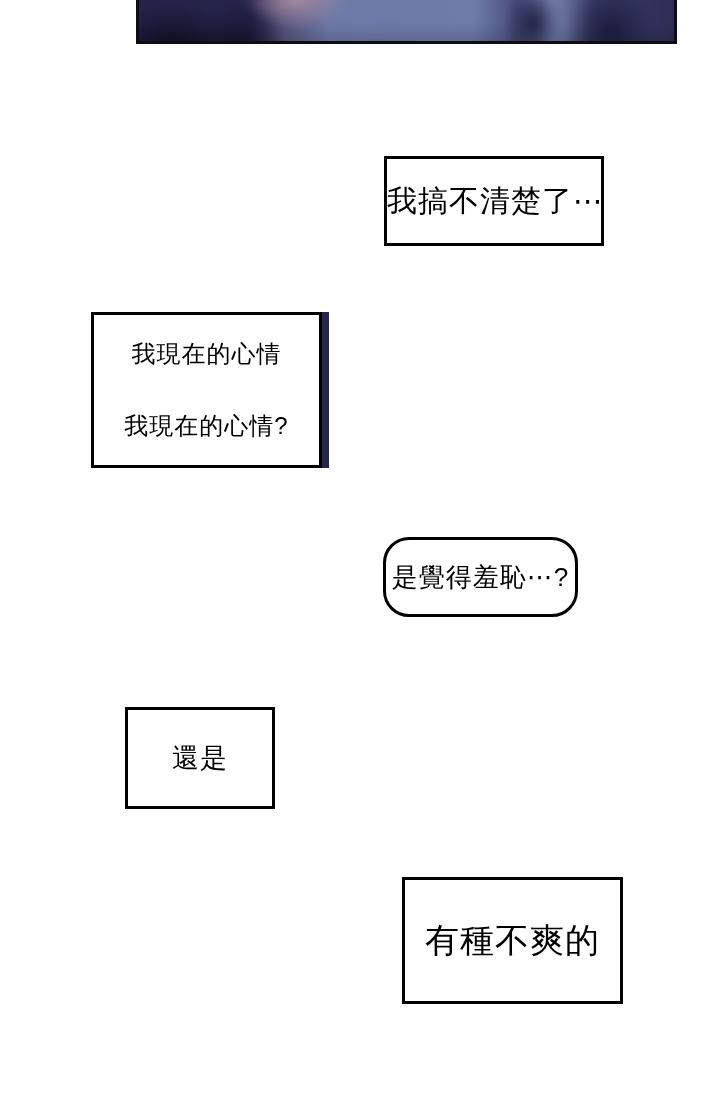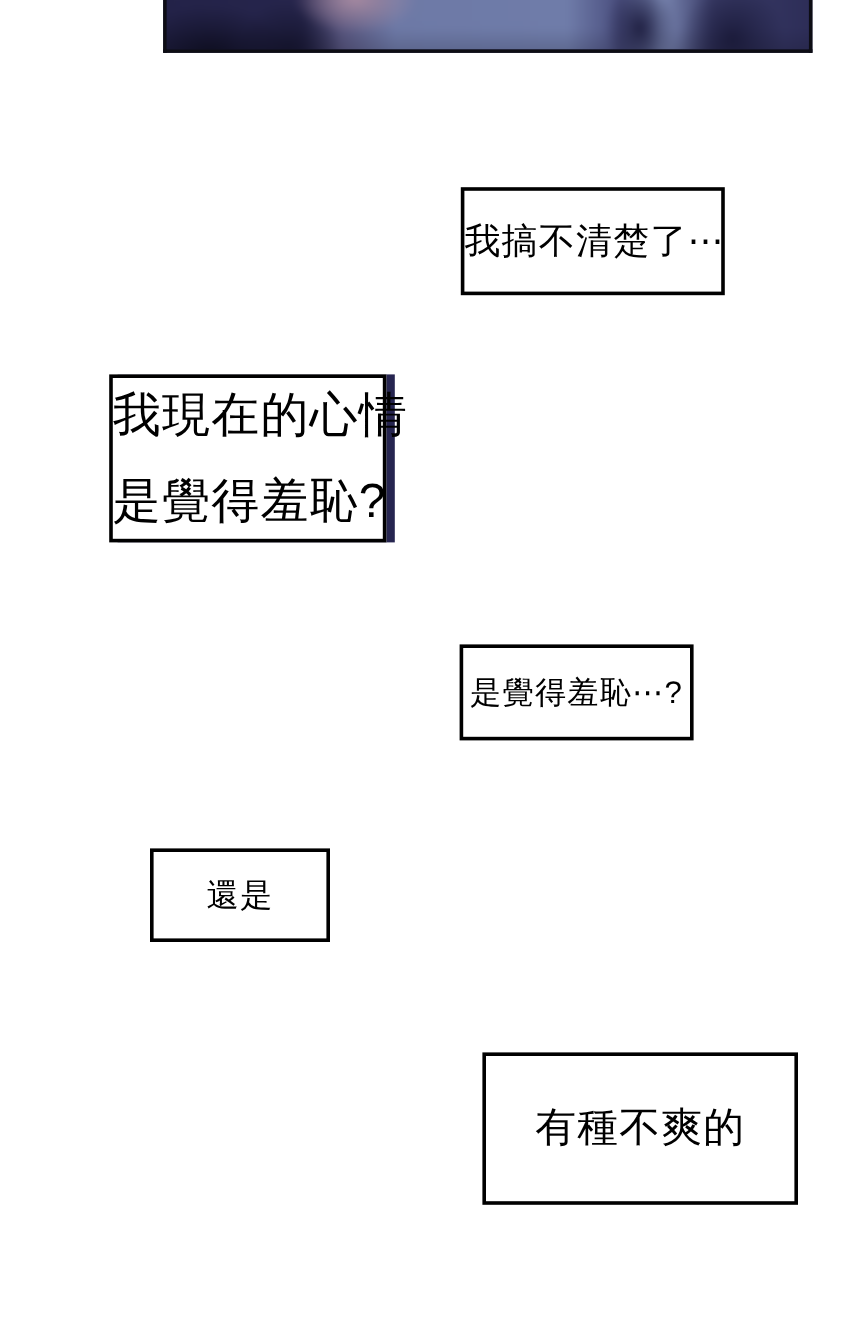--- a/index.html
+++ b/index.html
@@ -49,40 +49,40 @@
     display: flex;
     flex-direction: column;
     justify-content: center;
     text-align: center;
     letter-spacing: 1px;
     white-space: nowrap;
   }
   .bubble span { display: block; }
 
   .b1 { left: 384px; top: 156px; width: 220px; height: 90px;  font-size: 30px; }
-  .b2 { left: 91px;  top: 312px; width: 231px; height: 140px; font-size: 40px; line-height: 44px;
+  .b2 { left: 91px;  top: 312px; width: 231px; height: 156px; font-size: 24px; line-height: 44px;
         box-shadow: 7px 0 0 #262550; gap: 28px; }
-  .b3 { left: 383px; top: 537px; width: 195px; height: 80px;  font-size: 26px; }
-  .b4 { left: 125px; top: 707px; width: 150px; height: 78px;  font-size: 27px; line-height: 37px; }
-  .b5 { left: 402px; top: 877px; width: 263px; height: 127px; font-size: 34px; line-height: 47px; }
+  .b3 { left: 383px; top: 537px; width: 195px; height: 80px;  font-size: 26px; border-radius: 26px; }
+  .b4 { left: 125px; top: 707px; width: 150px; height: 102px;  font-size: 27px; line-height: 37px; }
+  .b5 { left: 402px; top: 877px; width: 221px; height: 127px; font-size: 34px; line-height: 47px; }
 </style>
 </head>
 <body>
 
 <div class="panel">
   <div class="panel-art"></div>
 </div>
 
 <div class="bubble b1">
   <span>我搞不清楚了⋯</span>
 </div>
 
 <div class="bubble b2">
   <span>我現在的心情</span>
-  <span>是覺得羞恥?</span>
+  <span>我現在的心情?</span>
 </div>
 
 <div class="bubble b3">
   <span>是覺得羞恥⋯?</span>
 </div>
 
 <div class="bubble b4">
   <span>還是</span>
 </div>
 

